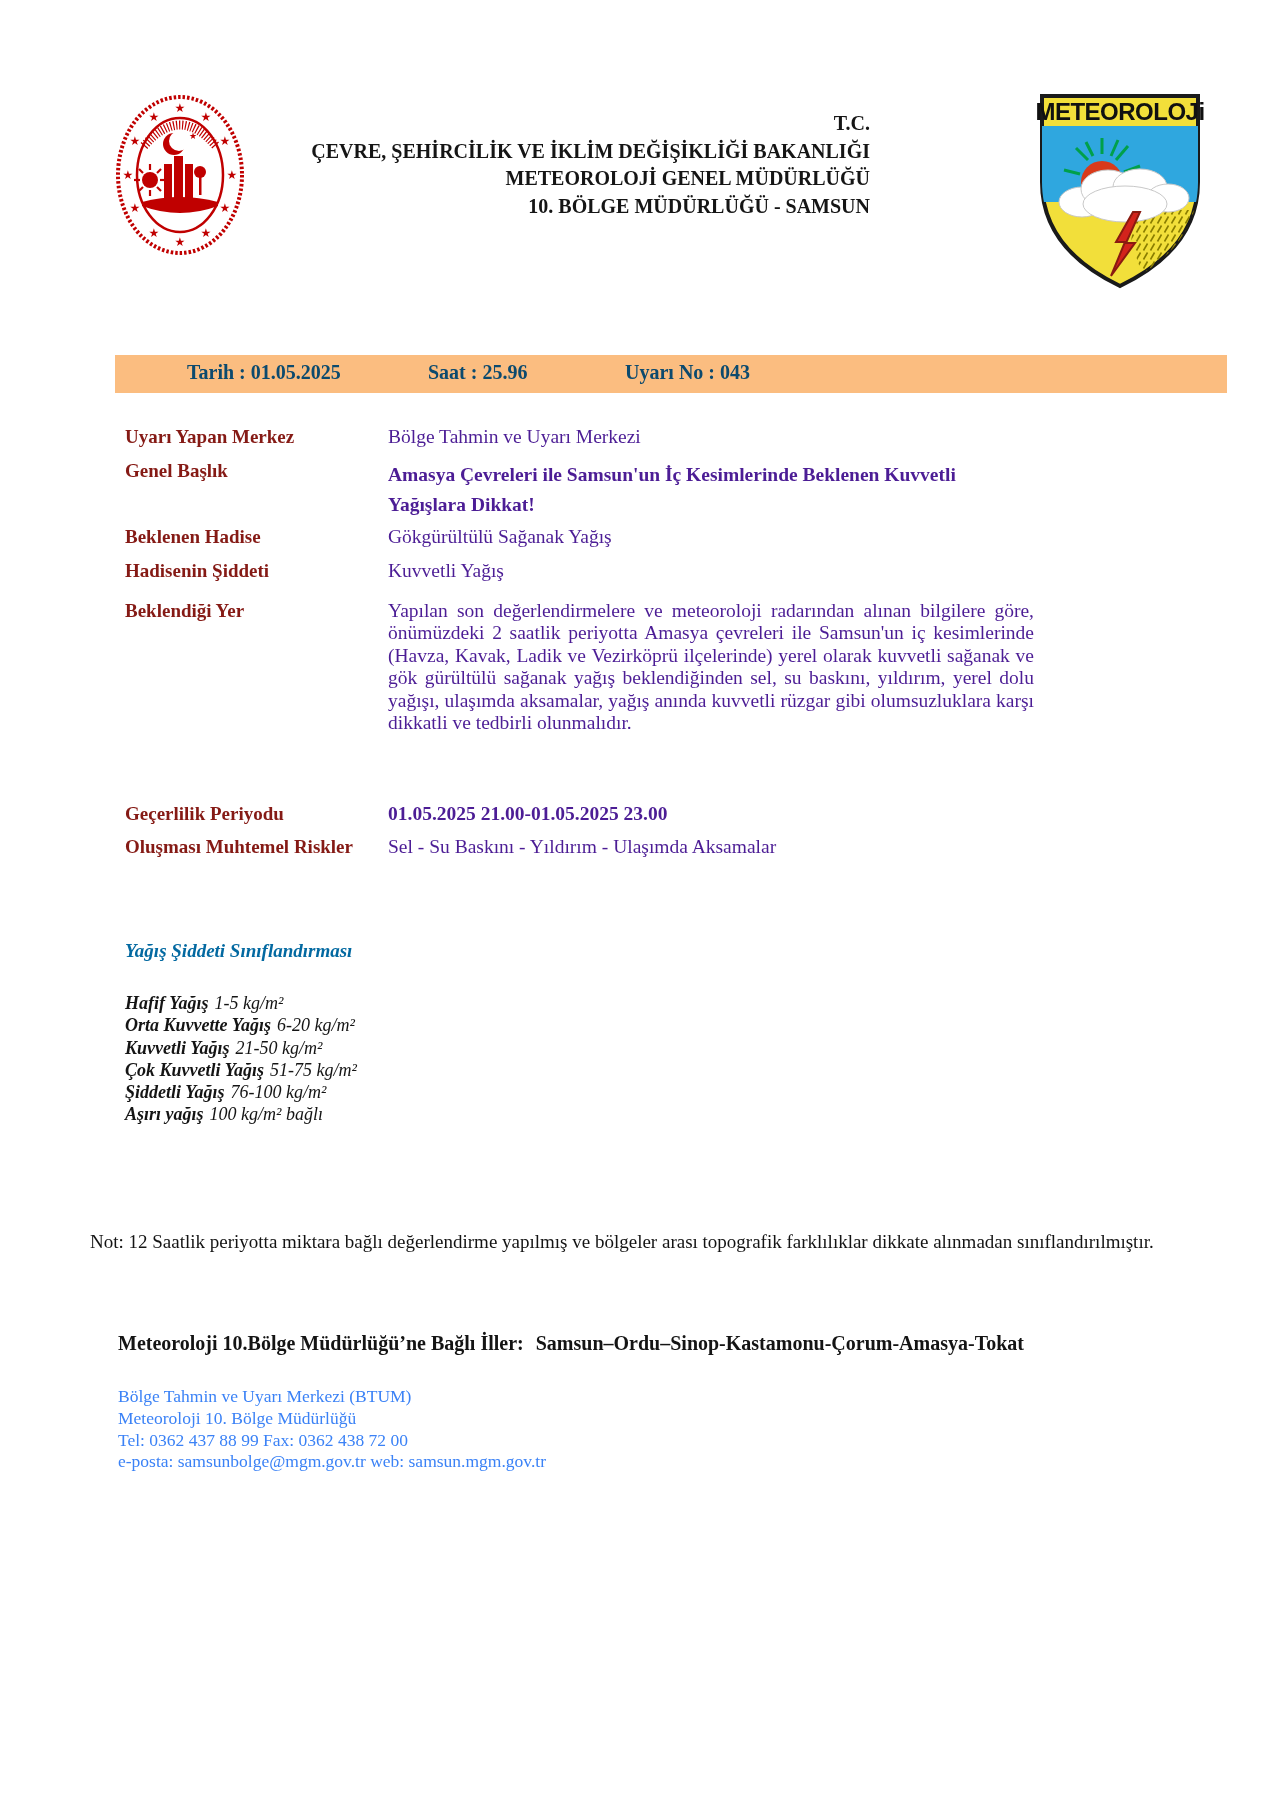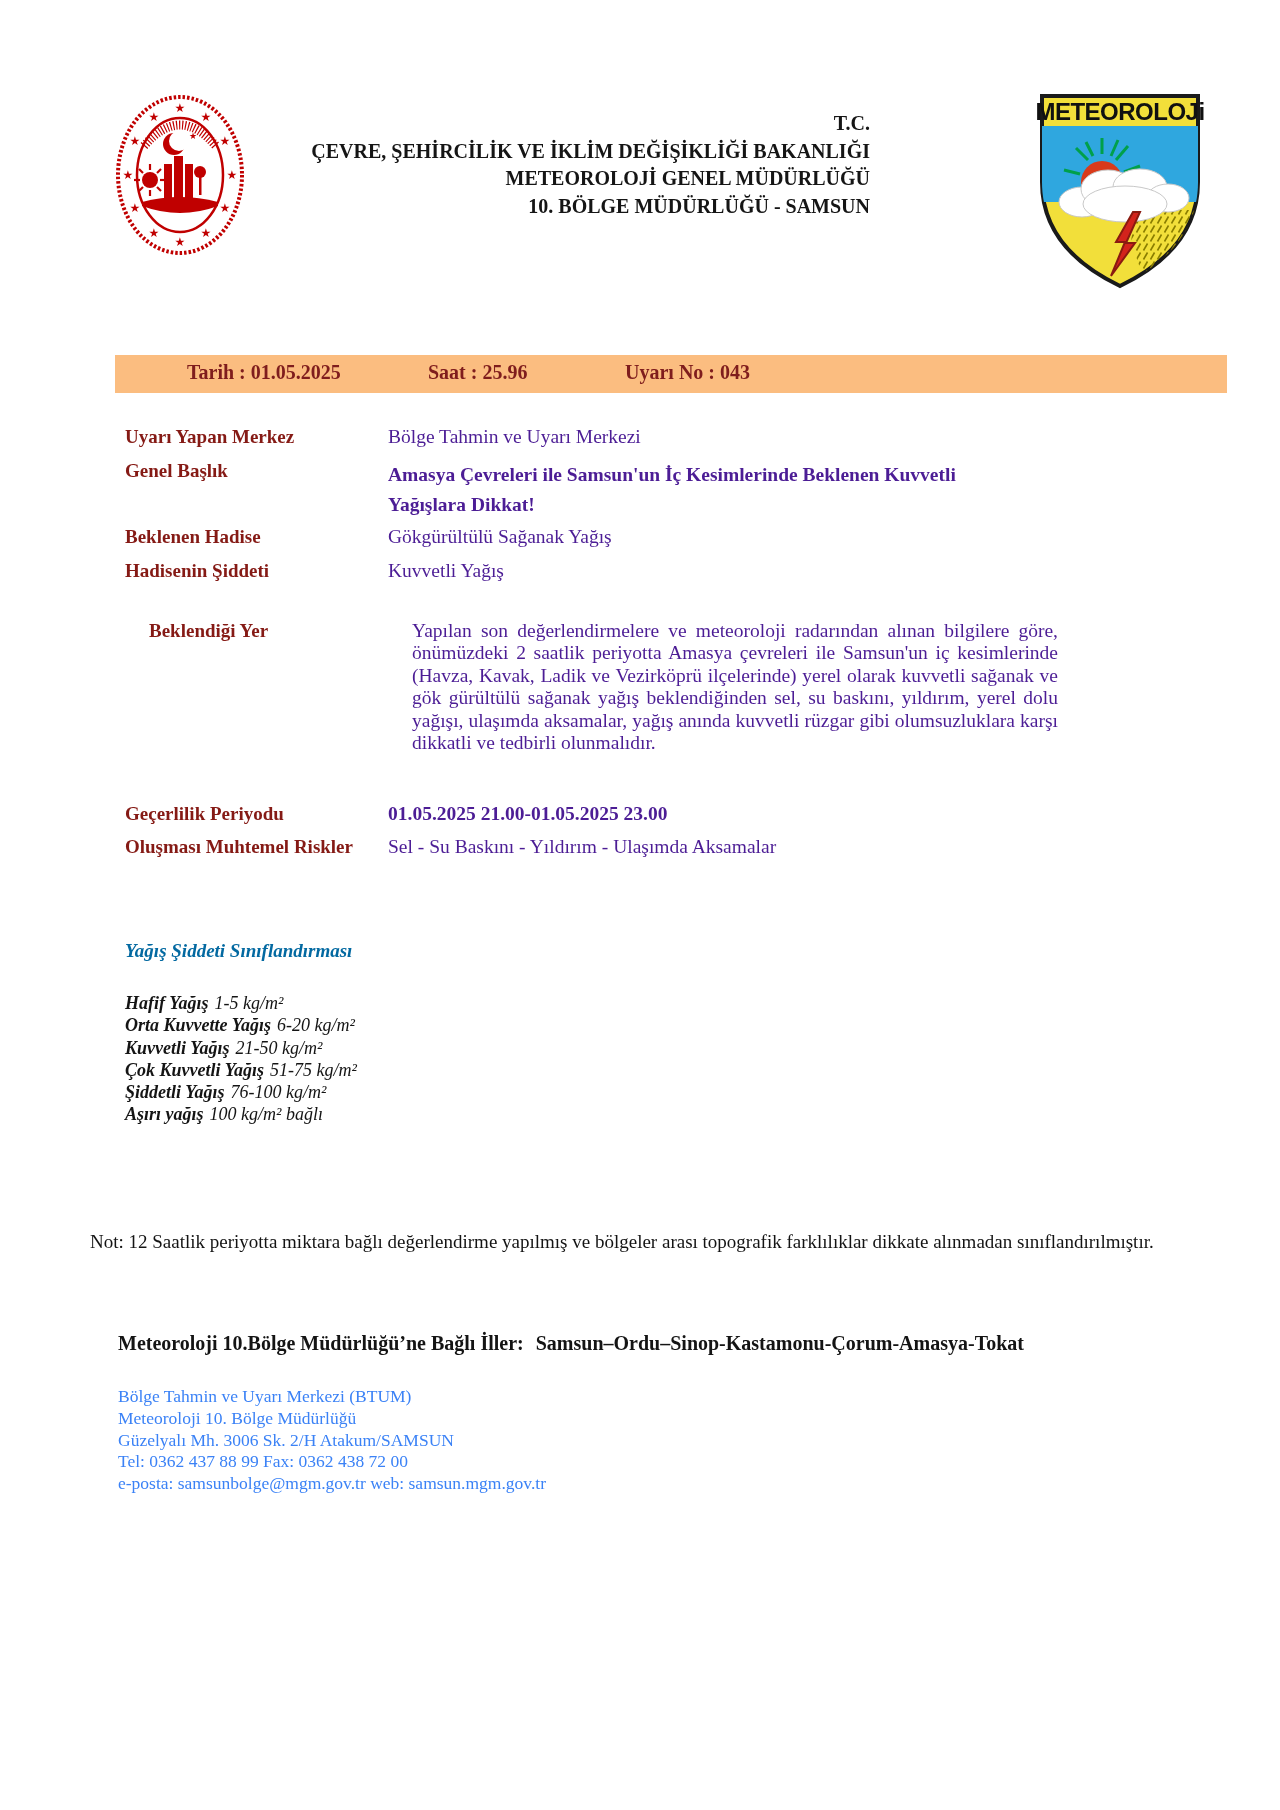--- a/index.html
+++ b/index.html
@@ -12,31 +12,31 @@
     color:#111;
     overflow:hidden;
   }
   
   .ministry-logo{position:absolute;left:114px;top:94px;width:132px;height:162px;}
   .header-text{position:absolute;left:270px;top:110px;width:600px;text-align:right;
     font-weight:bold;font-size:20px;line-height:27.5px;color:#151515;}
   .meteo-logo{position:absolute;left:1030px;top:90px;width:180px;height:200px;}
   
   .banner{position:absolute;left:115px;top:355px;width:1112px;height:38px;background:#FBBD80;}
-  .banner span{position:absolute;top:6px;font-weight:bold;font-size:20px;color:#7f1d1d;white-space:nowrap;}
+  .banner span{position:absolute;top:6px;font-weight:bold;font-size:20px;color:#0c4a6e;white-space:nowrap;}
   .b-tarih{left:72px;}
   .b-saat{left:313px;}
   .b-no{left:510px;}
   
   .lbl{position:absolute;left:125px;font-weight:bold;font-size:19px;color:#851A15;white-space:nowrap;}
   .val{position:absolute;left:388px;font-size:19.5px;color:#4c1d95;}
   .val.bold{font-weight:bold;}
   .val.wide{width:612px;line-height:30px;}
   .val.para{width:646px;line-height:22.4px;text-align:justify;}
-  .t-r1{top:426px;} .t-r2{top:460px;} .t-r3{top:526px;} .t-r4{top:560px;} .t-r5{top:620px;margin-left:24px;}
+  .t-r1{top:426px;} .t-r2{top:460px;} .t-r3{top:526px;} .t-r4{top:560px;} .t-r5{top:600px;}
   .t-v1{top:803px;} .t-v2{top:836px;}
   
   .cls-title{position:absolute;left:125px;top:940px;font-weight:bold;font-style:italic;font-size:19px;color:#0369a1;}
   .cls-list{position:absolute;left:125px;top:992px;font-size:18px;line-height:22.3px;color:#141414;}
   .cls-name{font-weight:bold;font-style:italic;margin-right:6px;}
   .cls-range{font-style:italic;}
   
   .note{position:absolute;left:90px;top:1228px;width:1090px;font-size:19px;line-height:28px;color:#141414;}
   
   .region{position:absolute;left:118px;top:1332px;font-weight:bold;font-size:20px;color:#141414;white-space:nowrap;}
@@ -188,18 +188,17 @@
 
   <div class="note">Not: 12 Saatlik periyotta miktara bağlı değerlendirme yapılmış ve bölgeler arası topografik farklılıklar dikkate alınmadan sınıflandırılmıştır.</div>
 
   <div class="region">
     <span>Meteoroloji 10.Bölge Müdürlüğü’ne Bağlı İller:</span><span class="gap"></span><span>Samsun–Ordu–Sinop-Kastamonu-Çorum-Amasya-Tokat</span>
   </div>
 
   <div class="footer">
     <div>Bölge Tahmin ve Uyarı Merkezi (BTUM)</div>
     <div>Meteoroloji 10. Bölge Müdürlüğü</div>
-    <div>Güzelyalı Mh. 3006 Sk. 2/H Atakum/SAMSUN</div>
     <div>Tel: 0362 437 88 99 Fax: 0362 438 72 00</div>
     <div>e-posta: samsunbolge@mgm.gov.tr web: samsun.mgm.gov.tr</div>
   </div>
 
 </div>
 
 </body></html>

